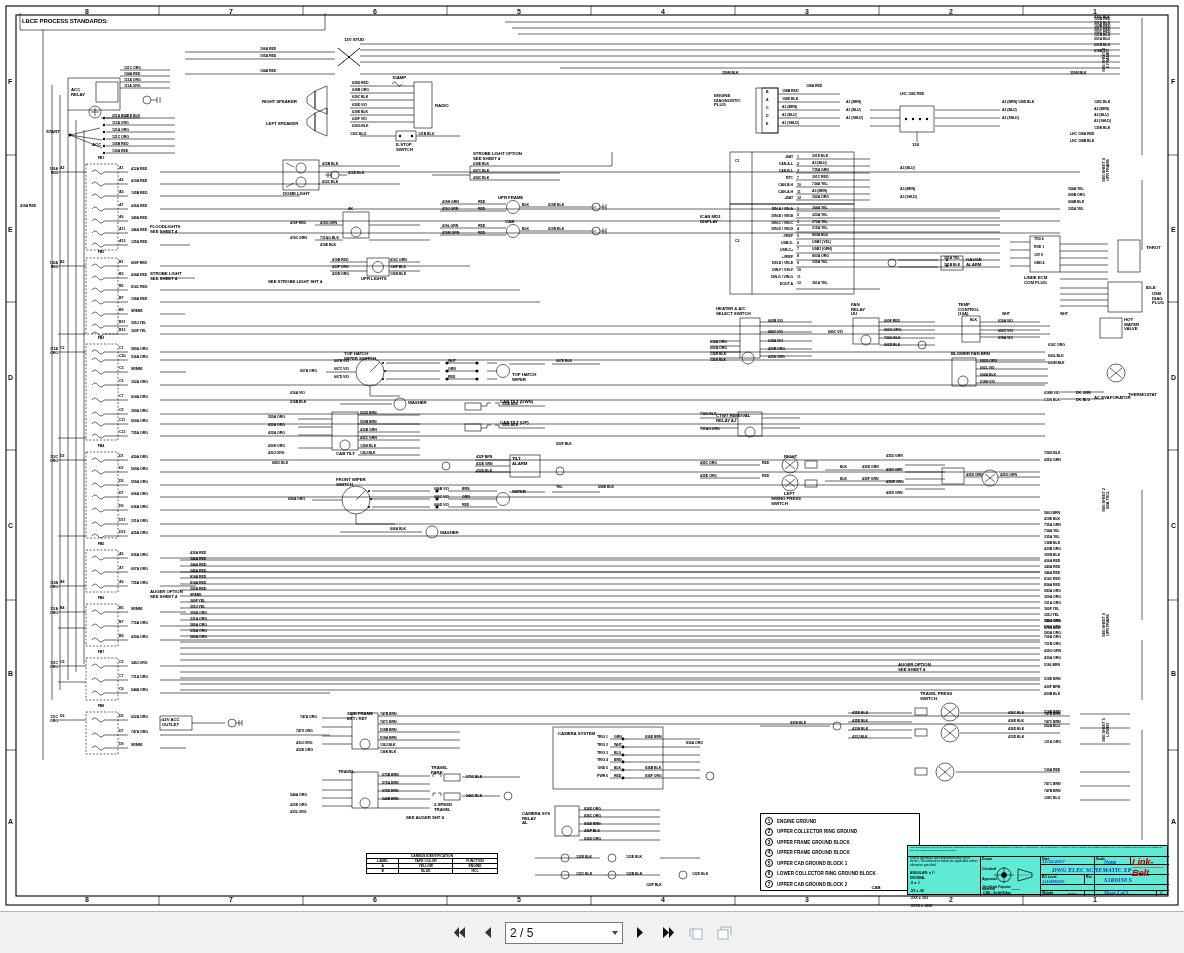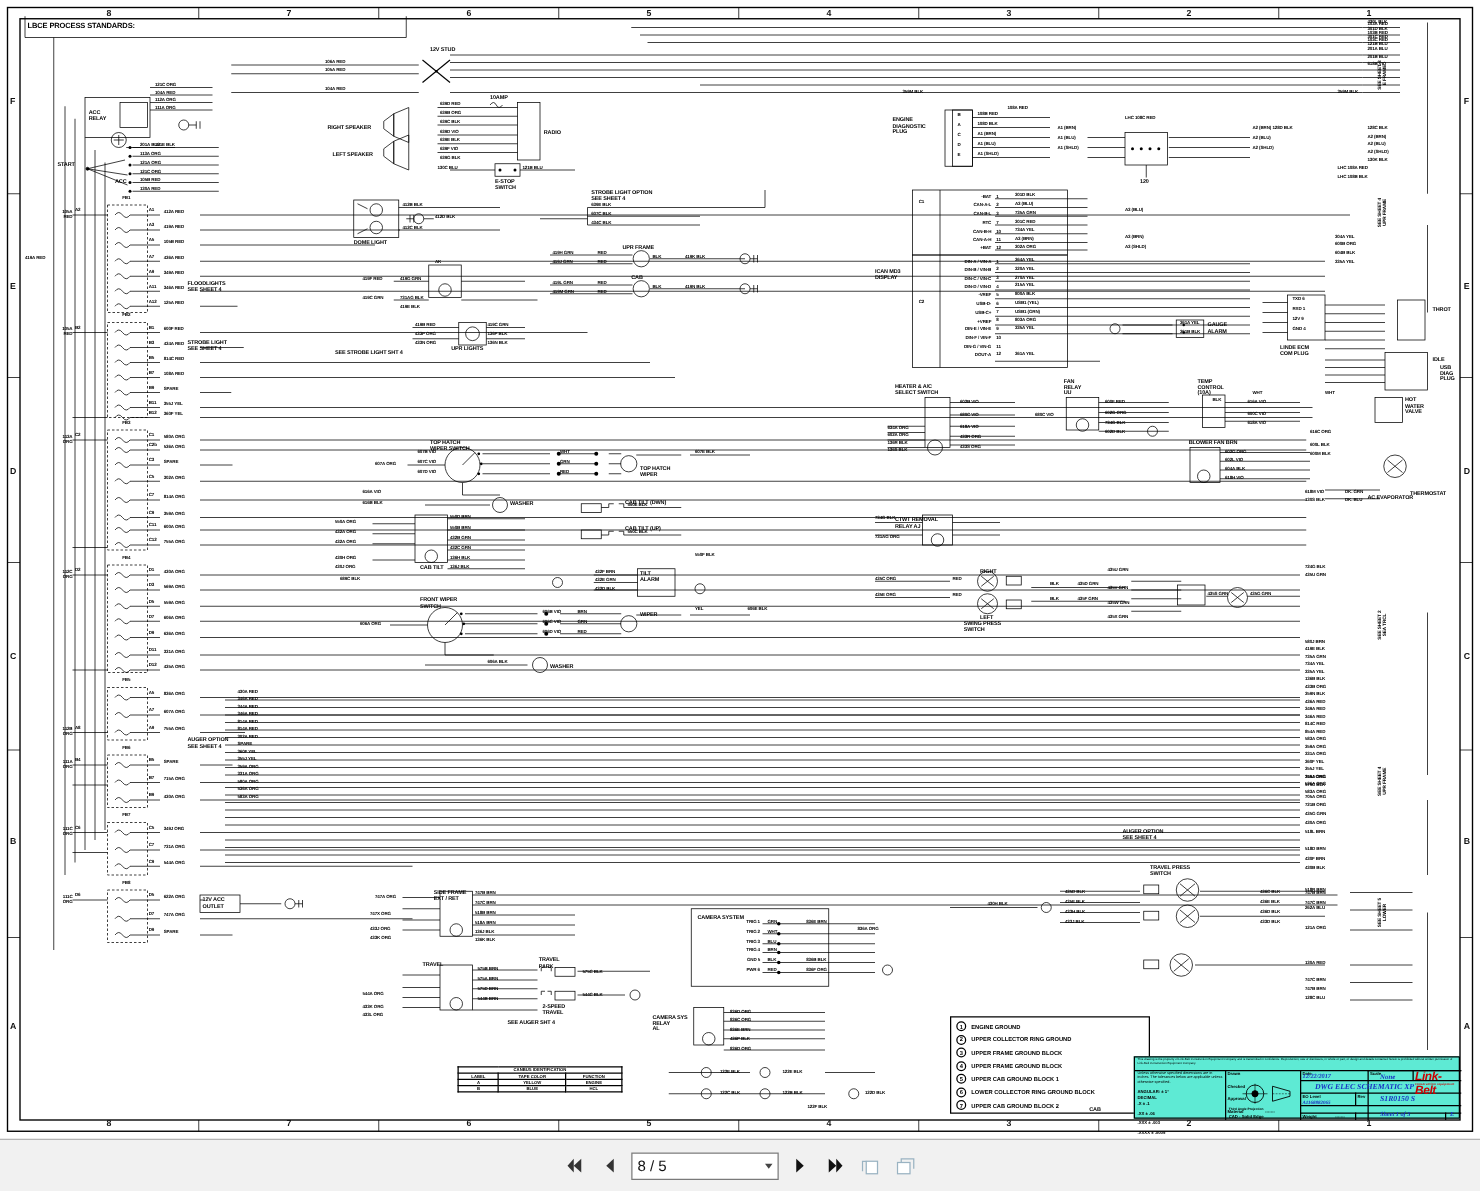--- a/index.html
+++ b/index.html
@@ -1575,21 +1575,21 @@
           <path d="M12,1 L6,6.5 L12,12 Z" fill="#333"></path>
           <path d="M6,1 L1,6.5 L6,12 Z" fill="#333"></path>
         </svg>
     </div>
     <div class="tbtn">
       <svg width="10" height="13" viewBox="0 0 10 13">
           <path d="M8,1 L2,6.5 L8,12 Z" fill="#333"></path>
         </svg>
     </div>
     <div id="pagebox">
-      <span>8 / 5</span>
+      <span>2 / 5</span>
       <span class="caret"></span>
     </div>
     <div class="tbtn">
       <svg width="10" height="13" viewBox="0 0 10 13">
           <path d="M2,1 L8,6.5 L2,12 Z" fill="#111"></path>
         </svg>
     </div>
     <div class="tbtn">
       <svg width="14" height="13" viewBox="0 0 14 13">
           <path d="M2,1 L8,6.5 L2,12 Z" fill="#111"></path>

